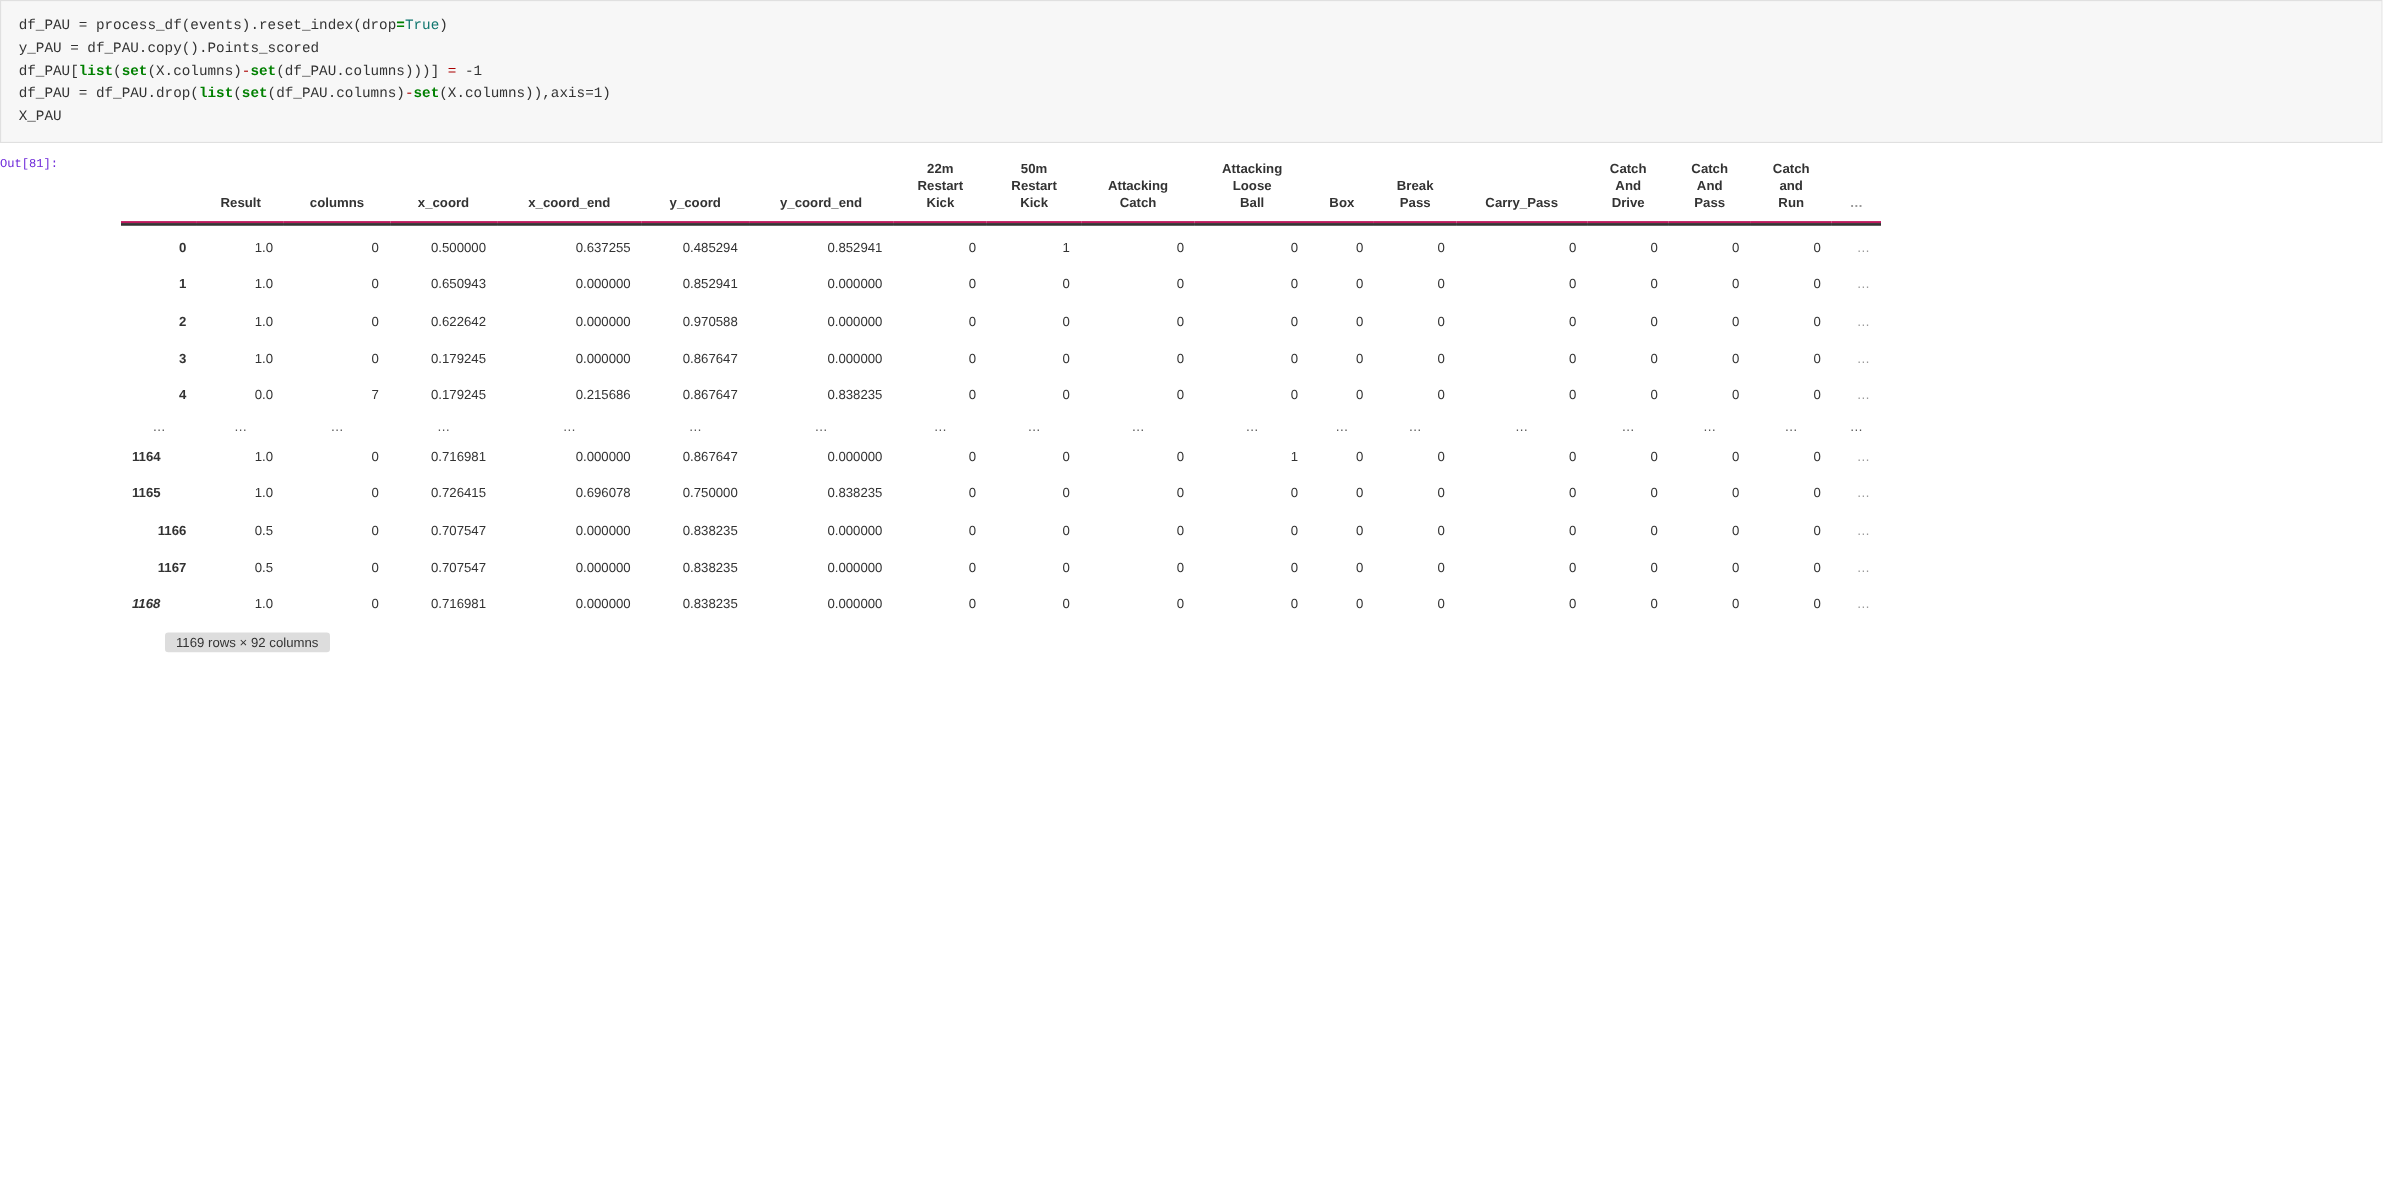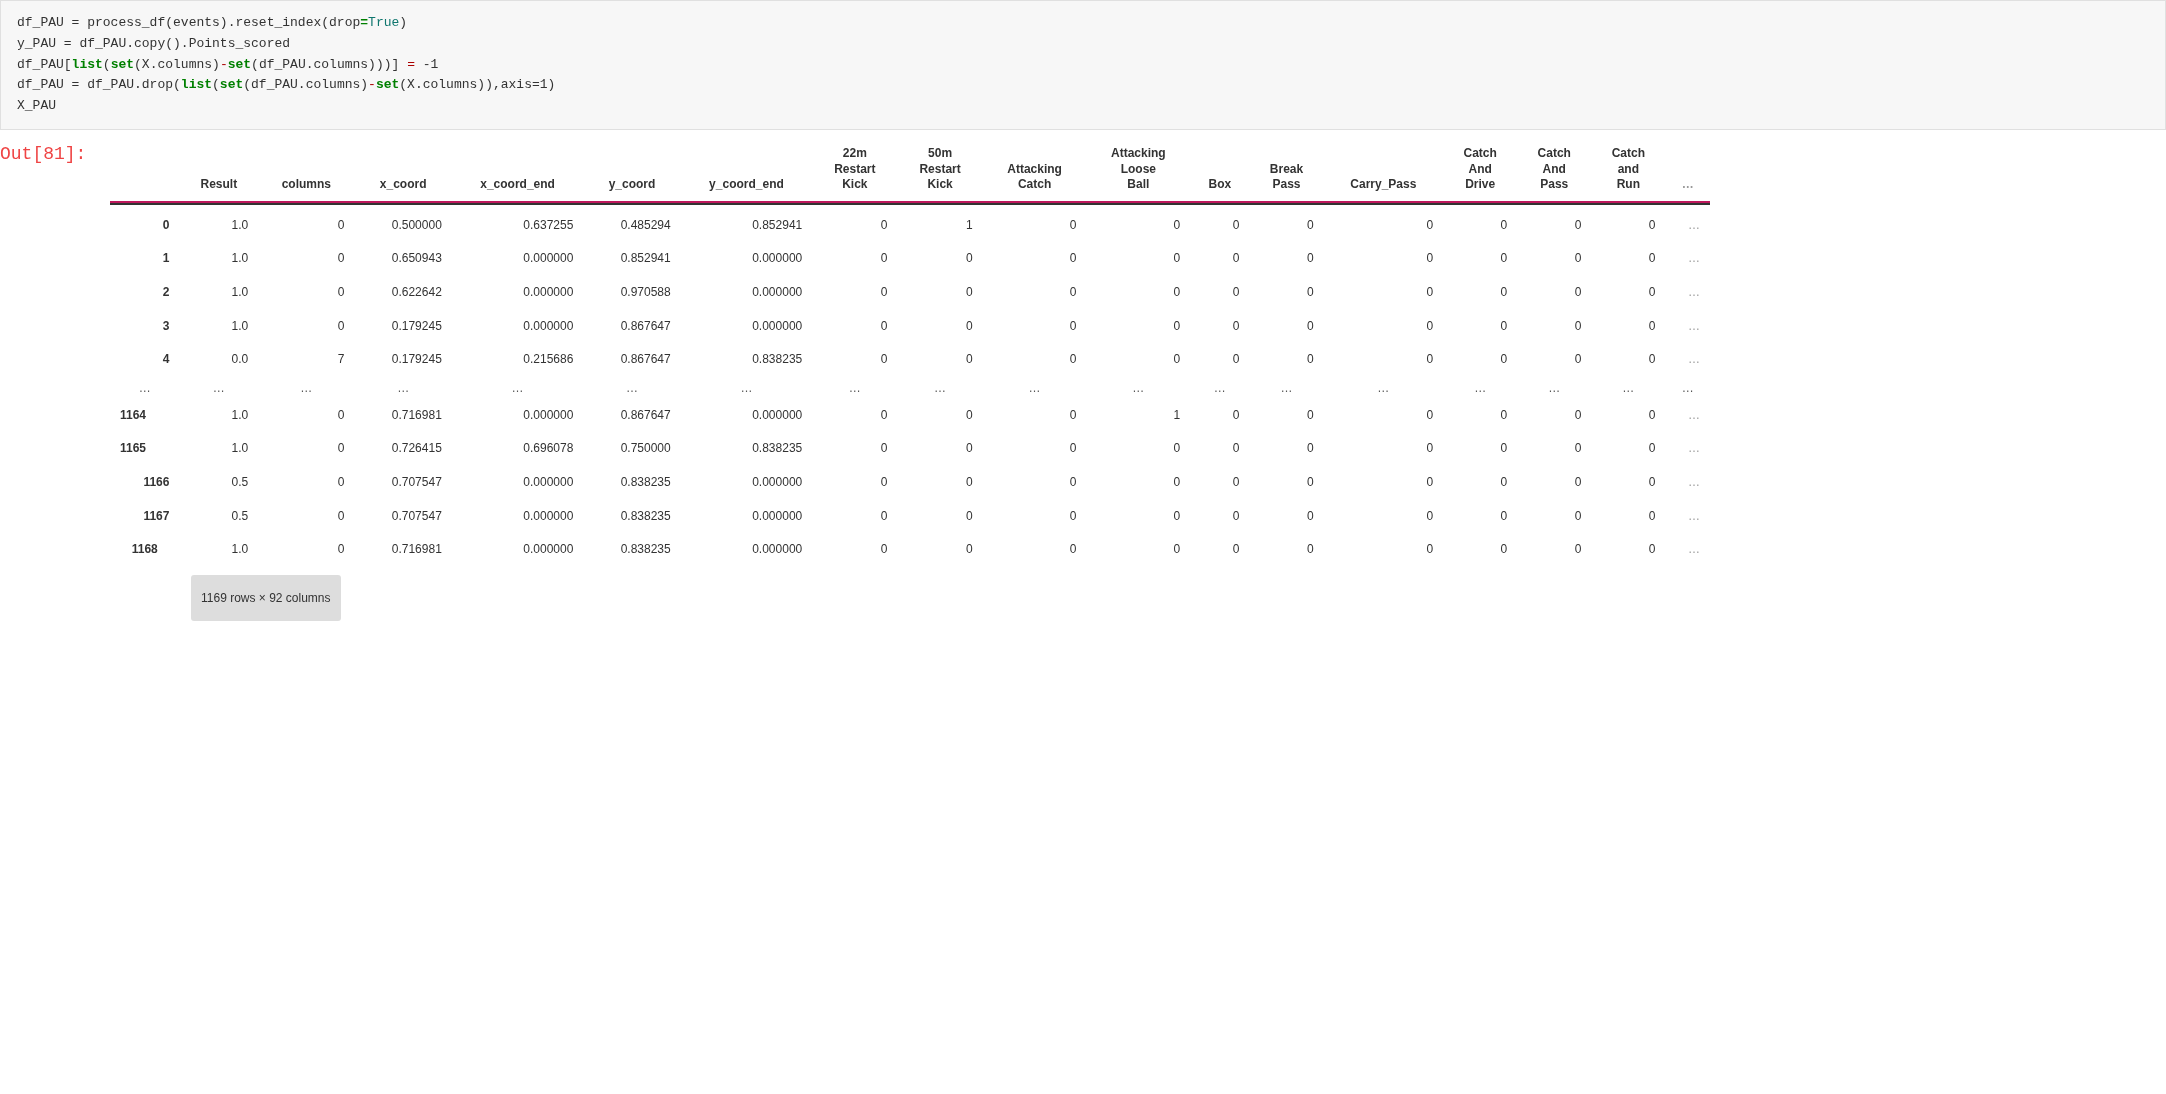--- a/index.html
+++ b/index.html
@@ -23,23 +23,23 @@
       line-height: 1.6;
       white-space: pre;
     }
 
     .kw-green { color: #008000; font-weight: bold; }
     .kw-purple { color: #0f766e; }
     .op-red { color: #AA0000; }
     .normal { color: #333; }
 
     .output-label {
-      color: #ef4444;
+      color: #6d28d9;
       font-family: 'Courier New', Courier, monospace;
-      font-size: 18px;
+      font-size: 11px;
       padding: 6px 0 6px 0;
       margin-left: 0;
     }
 
     .output-area {
       overflow-x: auto;
       padding: 8px 0 8px 40px;
     }
 
     .df-table {
@@ -92,23 +92,22 @@
       font-size: 12px;
       color: #333;
       margin-top: 8px;
       padding-left: 40px;
       padding-bottom: 8px;
     }
 
     .row-summary span {
       display: inline-block;
       background: #ddd;
-      padding: 16px 10px;
+      padding: 2px 10px;
       border-radius: 3px;
-      margin-left: 41px;
     }
 
     .header-row {
       background: #fff;
     }
     .out-label-col {
       min-width: 110px;
       padding-top: 4px;
     }
   </style>
@@ -350,21 +349,21 @@
             <td>0</td>
             <td>0</td>
             <td>0</td>
             <td>0</td>
             <td>0</td>
             <td>0</td>
             <td>0</td>
             <td style="color: rgb(153, 153, 153);">…</td>
           </tr>
           <tr style="line-height: 1.8;">
-            <td class="index-cell" style="font-weight: bold; text-align: center;">1168</td>
+            <td class="index-cell" style="font-weight: bold; text-align: left; font-style: italic;">1168</td>
             <td>1.0</td>
             <td>0</td>
             <td>0.716981</td>
             <td>0.000000</td>
             <td>0.838235</td>
             <td>0.000000</td>
             <td>0</td>
             <td>0</td>
             <td>0</td>
             <td>0</td>

